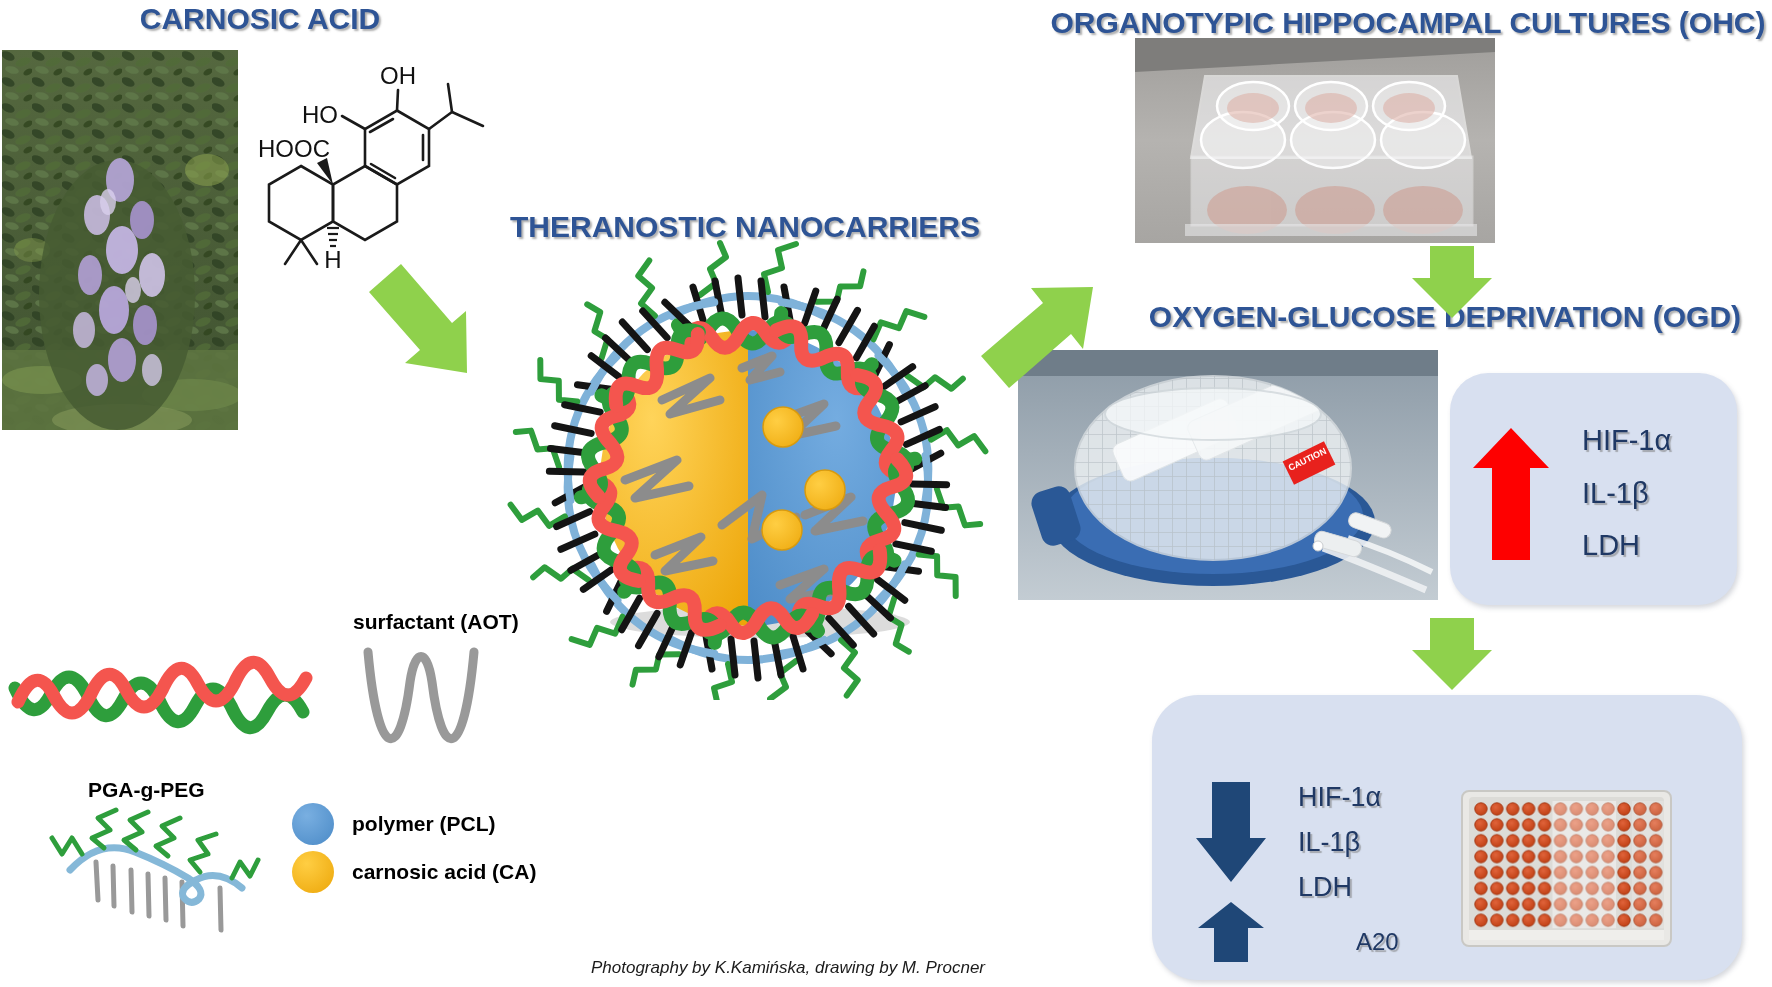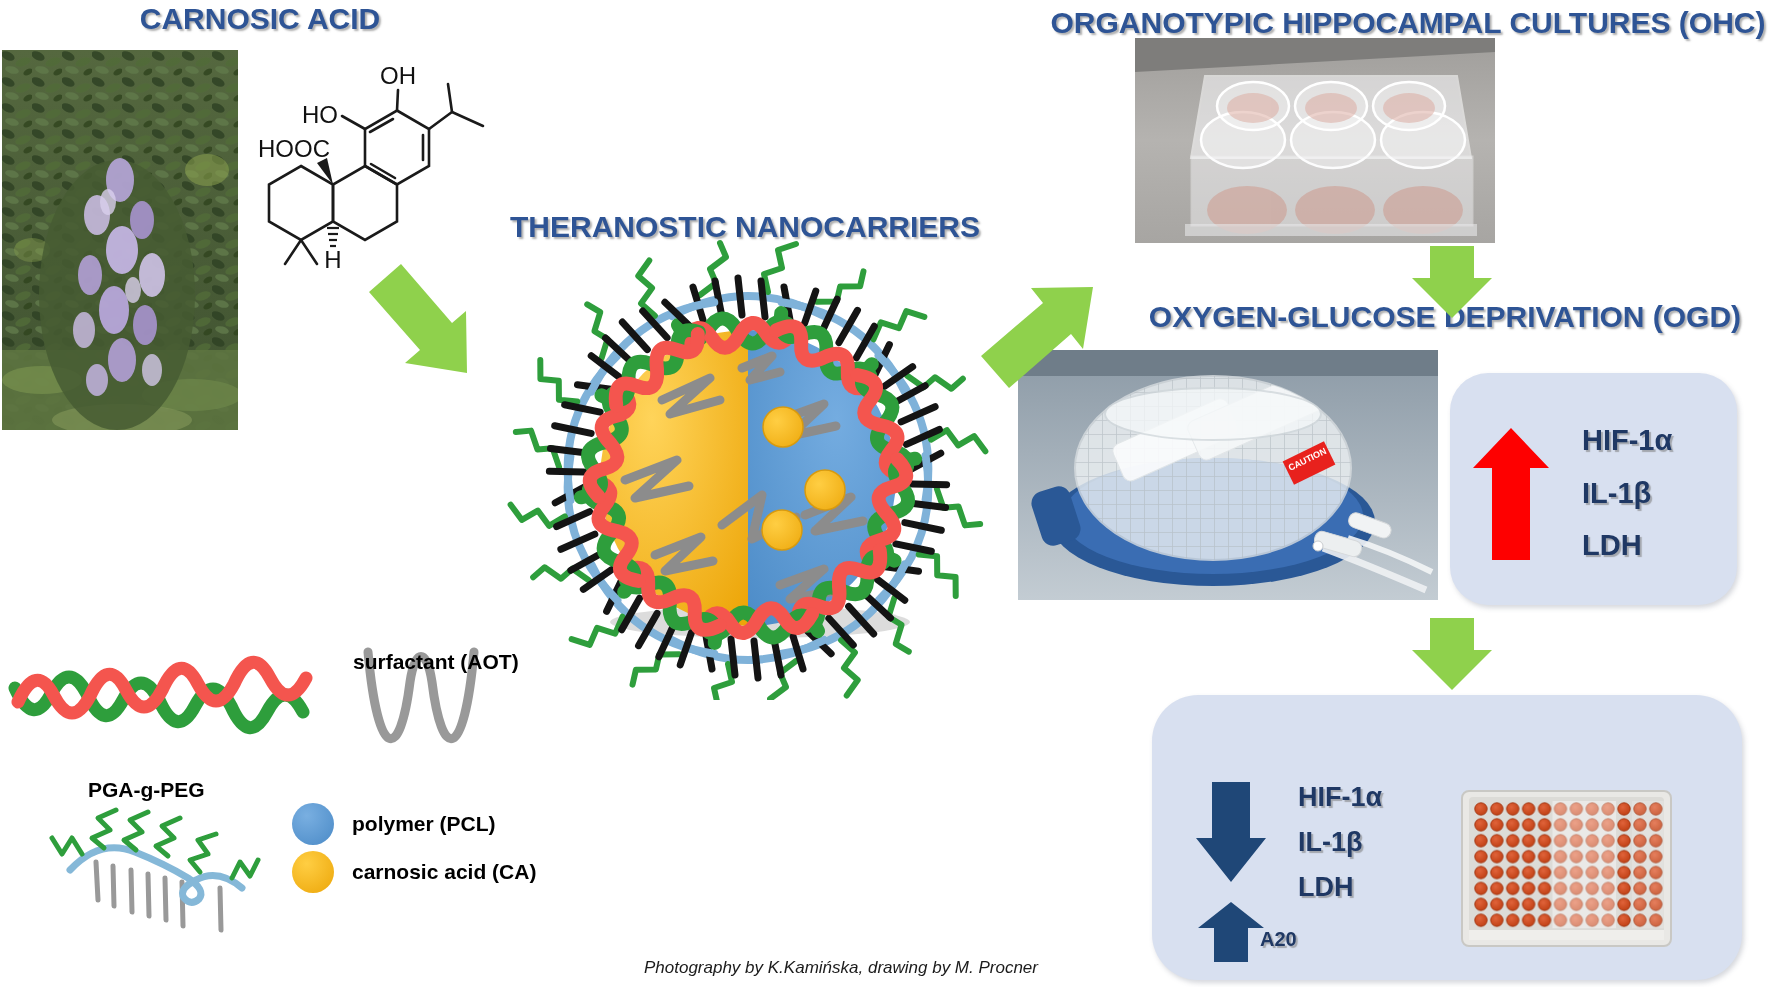--- a/index.html
+++ b/index.html
@@ -1,21 +1,21 @@
 <!DOCTYPE html>
 <html><head>
 <meta charset="utf-8">
 <style>
   html,body{margin:0;padding:0;background:#ffffff;}
   #canvas{position:relative;width:1772px;height:987px;background:#ffffff;overflow:hidden;
           font-family:"Liberation Sans", sans-serif;}
   .abs{position:absolute;}
   .sec-title{font-weight:bold;font-size:30px;color:#2E5495;white-space:nowrap;
              text-shadow:2px 2px 2px rgba(110,110,110,.55);text-align:center;}
-  .marker{font-weight:bold;color:#1F3864;white-space:nowrap;
+  .marker{font-weight:normal;color:#1F3864;white-space:nowrap;
           text-shadow:2px 2px 1px rgba(120,120,120,.55);text-align:center;}
   .legend-label{font-weight:bold;font-size:21px;color:#000;white-space:nowrap;}
   .bluebox{background:#D8E0F0;border-radius:38px;box-shadow:2px 3px 5px rgba(90,100,120,.25);}
   .attribution{font-style:italic;font-size:17px;color:#1b1b1b;text-align:center;}
   svg{display:block;}
 </style>
 </head>
 <body>
 
 <div id="canvas">
@@ -208,21 +208,21 @@
         <path d="M168,856 l-12,-10 l18,-8 l-12,-12 l18,-8"></path>
         <path d="M200,872 l-10,-12 l18,-6 l-10,-14 l18,-6"></path>
         <path d="M232,878 l8,-16 l10,14 l8,-16"></path>
       </g>
     </g>
 
     <circle cx="313" cy="824" r="21" fill="url(#legB)"></circle>
     <circle cx="313" cy="872" r="21" fill="url(#legY)"></circle>
   </svg>
 
-  <div class="abs legend-label" style="left:353px;top:610px;margin-top:40px;">surfactant (AOT)</div>
+  <div class="abs legend-label" style="left:353px;top:610px;">surfactant (AOT)</div>
   <div class="abs legend-label" style="left:88px;top:778px;">PGA-g-PEG</div>
   <div class="abs legend-label" style="left:352px;top:812px;">polymer (PCL)</div>
   <div class="abs legend-label" style="left:352px;top:860px;">carnosic acid (CA)</div>
 
   <svg class="abs" style="left:1135px;top:38px;" width="360" height="205" viewBox="0 0 360 205">
     <defs>
       <linearGradient id="steelG" x1="0" y1="0" x2="0" y2="1">
         <stop offset="0" stop-color="#a09e9b"></stop>
           <stop offset="0.5" stop-color="#b5b3b0"></stop>
           <stop offset="1" stop-color="#a7a5a2"></stop>
@@ -293,41 +293,41 @@
 
   <div class="abs bluebox" style="left:1450px;top:373px;width:287px;height:232px;"></div>
   <div class="abs marker" style="left:1582px;top:424px;font-size:29px;">HIF-1α</div>
   <div class="abs marker" style="left:1582px;top:477px;font-size:29px;">IL-1β</div>
   <div class="abs marker" style="left:1582px;top:529px;font-size:29px;">LDH</div>
 
   <div class="abs bluebox" style="left:1152px;top:695px;width:590px;height:285px;border-radius:46px;"></div>
   <div class="abs marker" style="left:1298px;top:782px;font-size:27px;">HIF-1α</div>
   <div class="abs marker" style="left:1298px;top:827px;font-size:27px;">IL-1β</div>
   <div class="abs marker" style="left:1298px;top:872px;font-size:27px;">LDH</div>
-  <div class="abs marker" style="left:1260px;top:928px;font-size:20px;">A20</div>
+  <div class="abs marker" style="left:1356px;top:928px;font-size:24px;">A20</div>
 
   <svg class="abs" style="left:1461px;top:790px;" width="211" height="157" viewBox="0 0 211 157">
     <defs>
       <radialGradient id="wellG" cx="0.4" cy="0.35" r="0.9">
         <stop offset="0" stop-color="#e0633a"></stop>
           <stop offset="1" stop-color="#b53408"></stop>
       </radialGradient>
       <pattern id="wellpat" patternUnits="userSpaceOnUse" x="12" y="11" width="15.9" height="15.9">
         <circle cx="7.95" cy="7.95" r="6.2" fill="url(#wellG)" stroke="#9c2d08" stroke-width="0.8"></circle>
       </pattern>
     </defs>
     <rect x="1" y="1" width="209" height="155" rx="7" fill="#e9e8e5" stroke="#c9c8c4" stroke-width="2"></rect>
     <rect x="8" y="7" width="195" height="143" rx="4" fill="#dcdbd7"></rect>
     <rect x="12" y="11" width="190.8" height="127.2" fill="url(#wellpat)"></rect>
     <rect x="91.5" y="11" width="63.6" height="127.2" fill="#ffffff" opacity="0.40"></rect>
     <rect x="171" y="11" width="31.8" height="127.2" fill="#ffffff" opacity="0.18"></rect>
     <rect x="8" y="140" width="195" height="10" fill="#efeeeb"></rect>
   </svg>
 
-  <div class="abs attribution" style="left:538px;top:958px;width:500px;text-align:right;">Photography by K.Kamińska, drawing by M. Procner</div>
+  <div class="abs attribution" style="left:538px;top:958px;width:500px;">Photography by K.Kamińska, drawing by M. Procner</div>
 
   <svg class="abs" style="left:0;top:0;pointer-events:none;" width="1772" height="987" viewBox="0 0 1772 987">
     <polygon points="401,264 452,323 466,311 467,373 405,363 420,350 369,292" fill="#8FD14C"></polygon>
     <polygon points="981,356 1043,303 1031,288 1093,287 1083,349 1071,334 1009,388" fill="#8FD14C"></polygon>
     <polygon points="1430,246 1474,246 1474,278 1492,278 1452,318 1412,278 1430,278" fill="#8FD14C"></polygon>
     <polygon points="1430,618 1474,618 1474,650 1492,650 1452,690 1412,650 1430,650" fill="#8FD14C"></polygon>
     <polygon points="1511,428 1549,468 1530,468 1530,560 1492,560 1492,468 1473,468" fill="#FE0000"></polygon>
     <polygon points="1212,782 1250,782 1250,838 1266,838 1231,882 1196,838 1212,838" fill="#1F4777"></polygon>
     <polygon points="1231,902 1264,928 1248,928 1248,962 1214,962 1214,928 1198,928" fill="#1F4777"></polygon>
   </svg>

